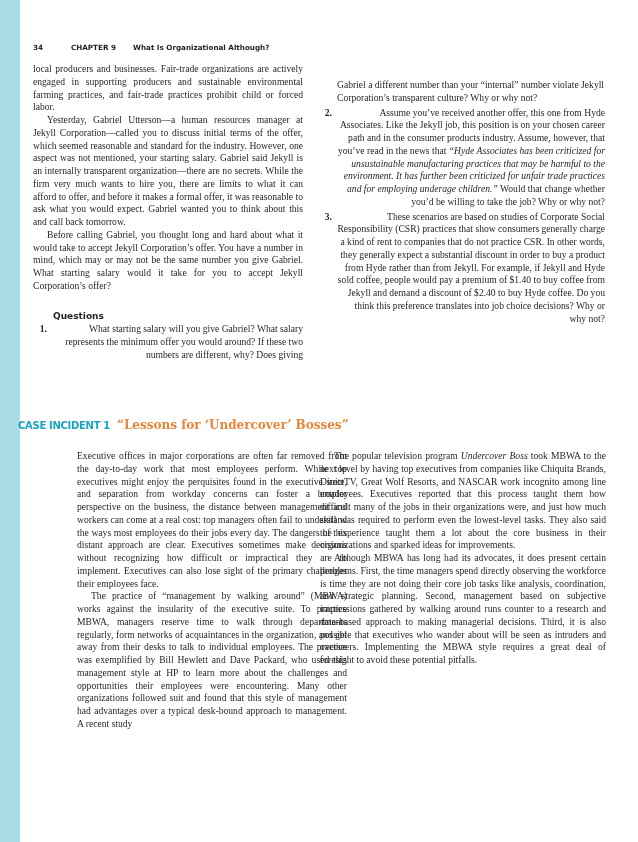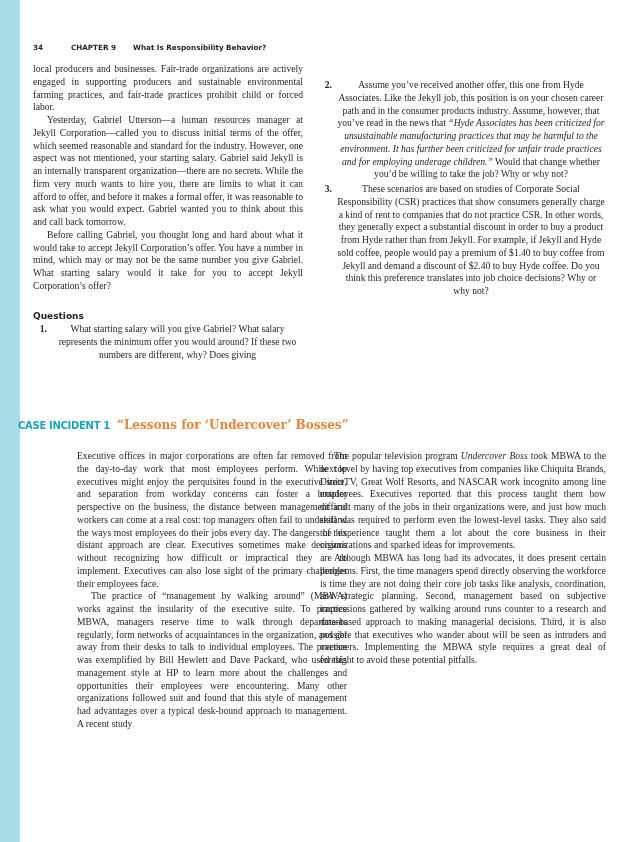--- a/index.html
+++ b/index.html
@@ -17,25 +17,25 @@
   .rh-chapter { width: 62px; }
   .col {
     position: absolute; font-size: 9.6px; line-height: 12.75px; text-align: justify; hyphens: manual;
   }
   .col p { margin: 0; }
   .col p.indent { text-indent: 14px; }
   .col-left-top { left: 33px; top: 63px; width: 270px; }
   .col-right-top { left: 337px; top: 79px; width: 268px; }
   .questions-heading {
     font-family: "DejaVu Sans", sans-serif; font-weight: bold; font-size: 9px;
-    margin-top: 17px; margin-bottom: 1px; text-align: left;
+    margin-top: 17px; margin-bottom: 1px; text-align: left; margin-left: 20px;
   }
   .q-item { display: flex; text-align: left; }
   .q-num { width: 19px; flex: none; font-weight: bold; text-align: right; padding-right: 5px; box-sizing: border-box; }
-  .q-text { flex: 1; text-align: center; }
+  .q-text { flex: 1; text-align: right; }
   .q-cont { padding-left: 0; text-align: left; }
   .q-item + .q-item { margin-top: 2px; }
   .case-header {
     position: absolute; left: 18px; top: 418px; white-space: nowrap; display: flex; align-items: baseline;
   }
   .case-label {
     font-family: "DejaVu Sans", sans-serif; font-weight: bold; font-size: 10px; color: #1aa3bf;
     letter-spacing: -0.3px; margin-right: 7px;
   }
   .case-title {
@@ -44,35 +44,38 @@
   .col-left-bottom { left: 33px; top: 450px; width: 270px; margin-left: 44px; }
   .col-right-bottom { left: 320px; top: 450px; width: 286px; }
   em { font-style: italic; }
 </style>
 </head>
 <body>
 
 <div class="side-bar" style="background: rgb(168, 220, 230);"></div>
 
 <div class="running-head">
-  <span class="rh-page">34</span><span class="rh-chapter">CHAPTER 9</span><span>What Is Responsibility Behavior?</span>
+  <span class="rh-page">34</span><span class="rh-chapter">CHAPTER 9</span><span>What Is Organizational Although?</span>
 </div>
 
 <div class="col col-left-top">
   <p>local producers and businesses. Fair-trade organizations are actively engaged in supporting producers and sustain­able environmental farming practices, and fair-trade prac­tices prohibit child or forced labor.</p>
   <p class="indent">Yesterday, Gabriel Utterson—a human resources man­ager at Jekyll Corporation—called you to discuss initial terms of the offer, which seemed reasonable and standard for the industry. However, one aspect was not mentioned, your starting salary. Gabriel said Jekyll is an internally trans­parent organization—there are no secrets. While the firm very much wants to hire you, there are limits to what it can afford to offer, and before it makes a formal offer, it was reasonable to ask what you would expect. Gabriel wanted you to think about this and call back tomorrow.</p>
   <p class="indent">Before calling Gabriel, you thought long and hard about what it would take to accept Jekyll Corporation’s offer. You have a number in mind, which may or may not be the same number you give Gabriel. What starting salary would it take for you to accept Jekyll Corporation’s offer?</p>
   <div class="questions-heading">Questions</div>
   <div class="q-item">
     <span class="q-num">1.</span>
     <span class="q-text">What starting salary will you give Gabriel? What sal­ary represents the minimum offer you would around? If these two numbers are different, why? Does giving</span>
   </div>
 </div>
 
 <div class="col col-right-top">
+  <div class="q-item">
+    <span class="q-text q-cont">Gabriel a different number than your “internal” num­ber violate Jekyll Corporation’s transparent culture? Why or why not?</span>
+  </div>
   <div class="q-item" style="margin-left:-19px;">
     <span class="q-num">2.</span>
     <span class="q-text"><span>Assume you’ve received another offer, this one from Hyde Associates. Like the Jekyll job, this position is on your chosen career path and in the consumer products industry. Assume, however, that you’ve read in the news that </span><em>“Hyde Associates has been criticized for unsustainable manufacturing practices that may be harm­ful to the environment. It has further been criticized for un­fair trade practices and for employing underage children.”</em><span> Would that change whether you’d be willing to take the job? Why or why not?</span></span>
   </div>
   <div class="q-item" style="margin-left:-19px;">
     <span class="q-num">3.</span>
     <span class="q-text">These scenarios are based on studies of Corporate Social Responsibility (CSR) practices that show con­sumers generally charge a kind of rent to companies that do not practice CSR. In other words, they gen­erally expect a substantial discount in order to buy a product from Hyde rather than from Jekyll. For example, if Jekyll and Hyde sold coffee, people would pay a premium of $1.40 to buy coffee from Jekyll and demand a discount of $2.40 to buy Hyde coffee. Do you think this preference translates into job choice decisions? Why or why not?</span>
   </div>
 </div>
 

